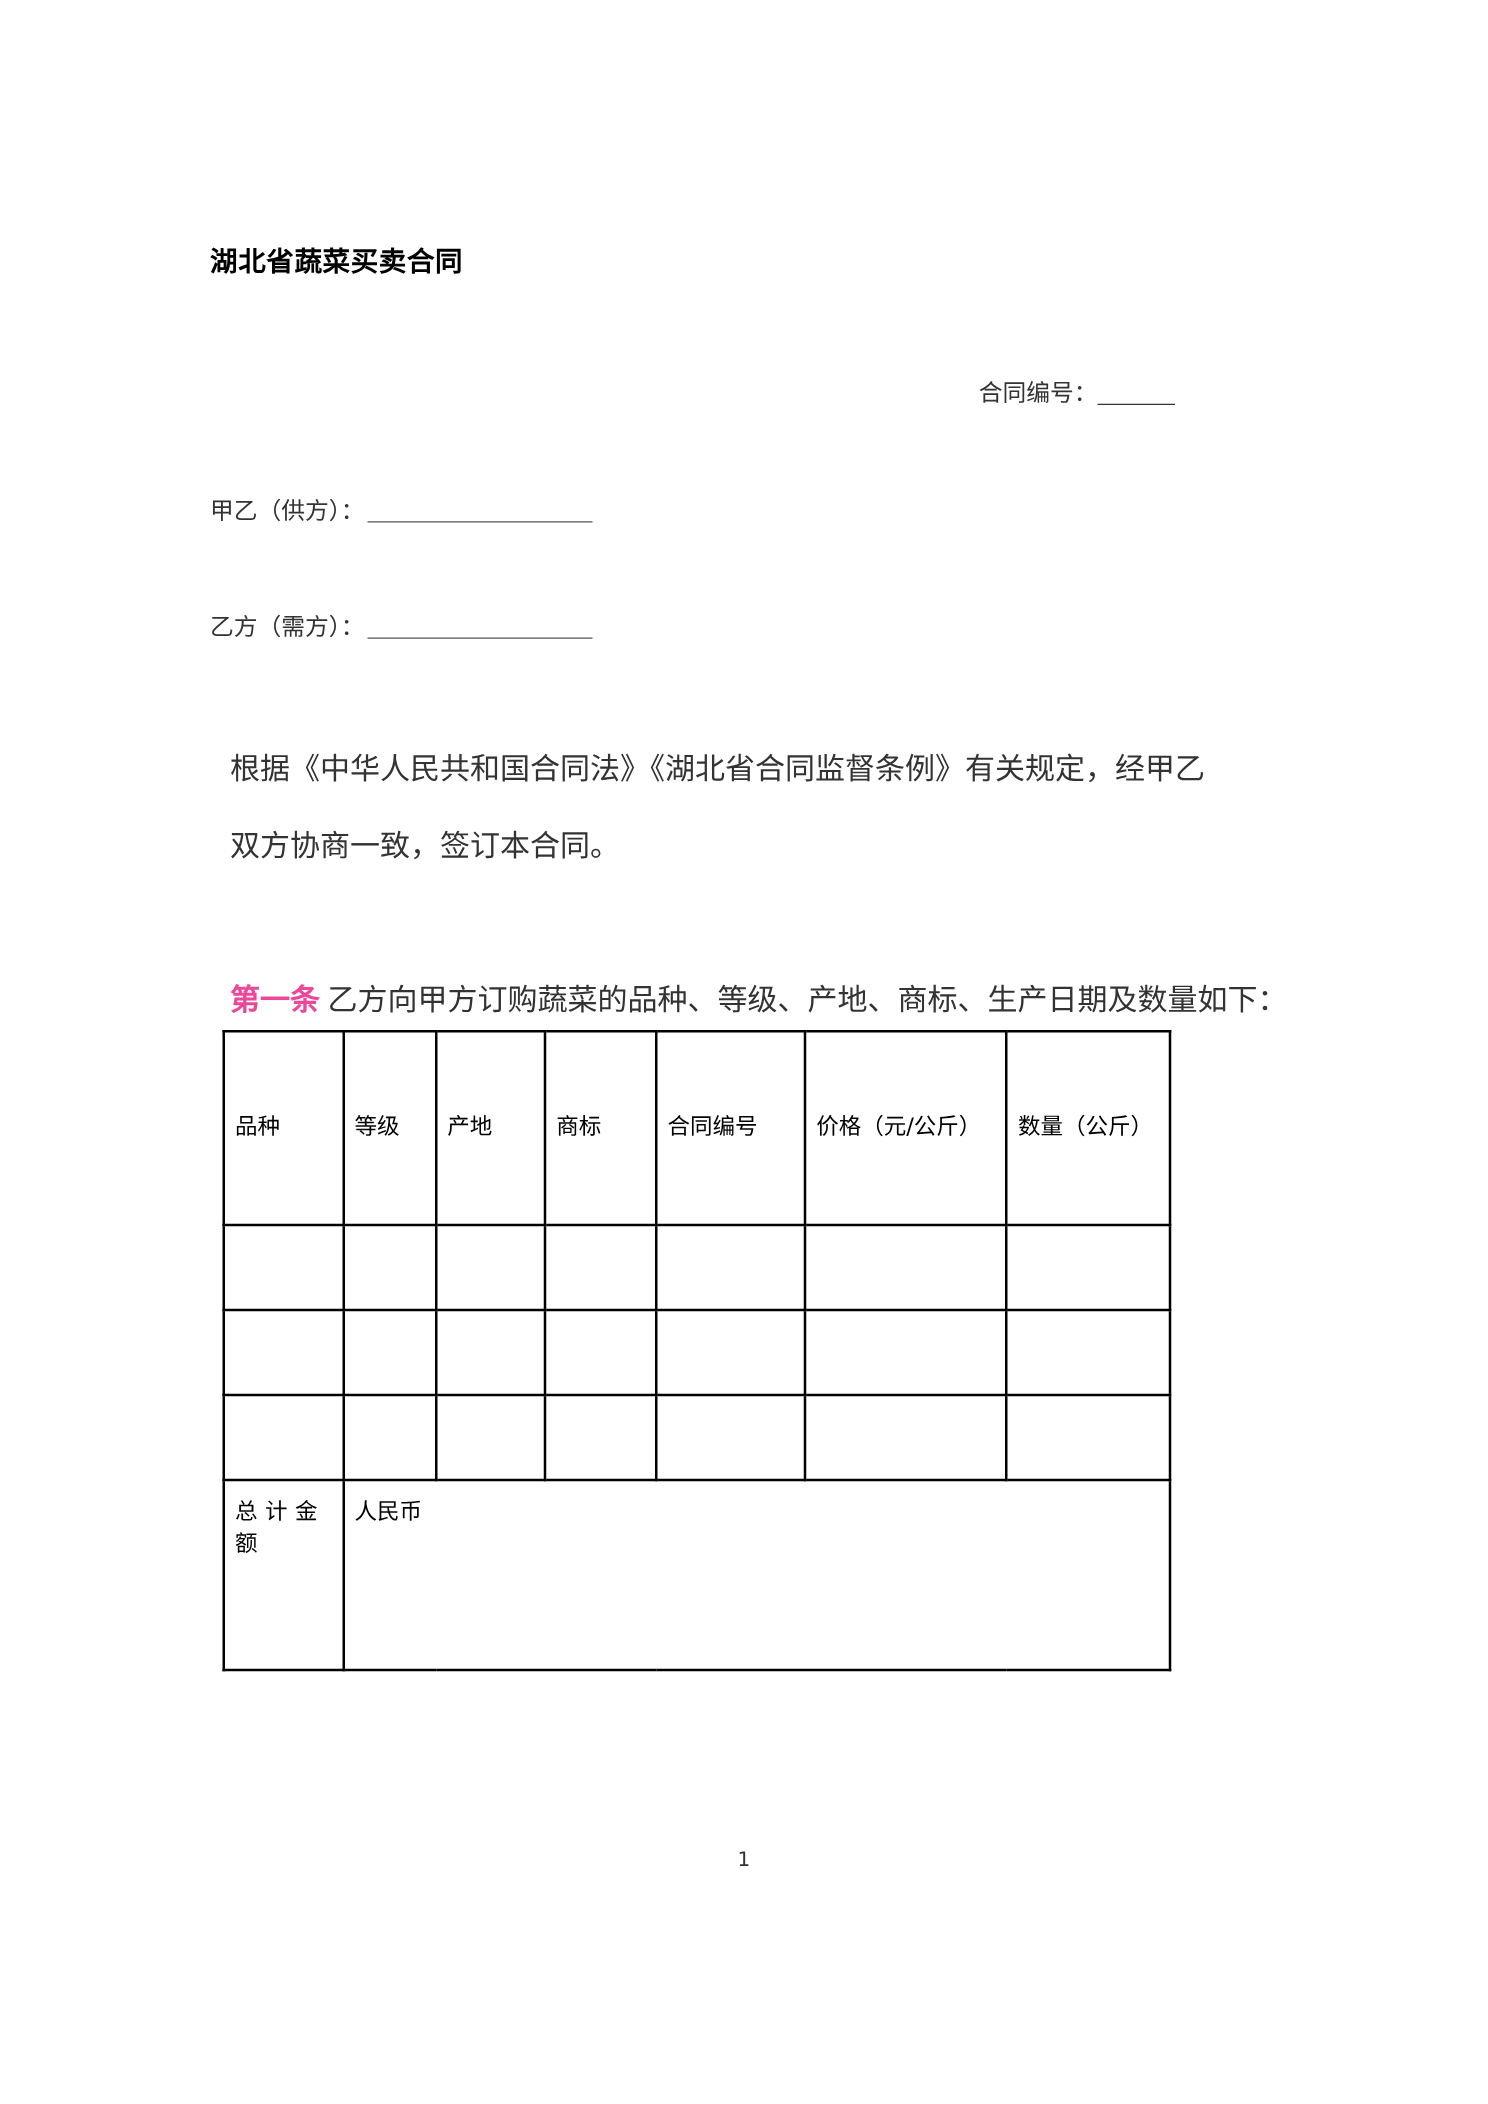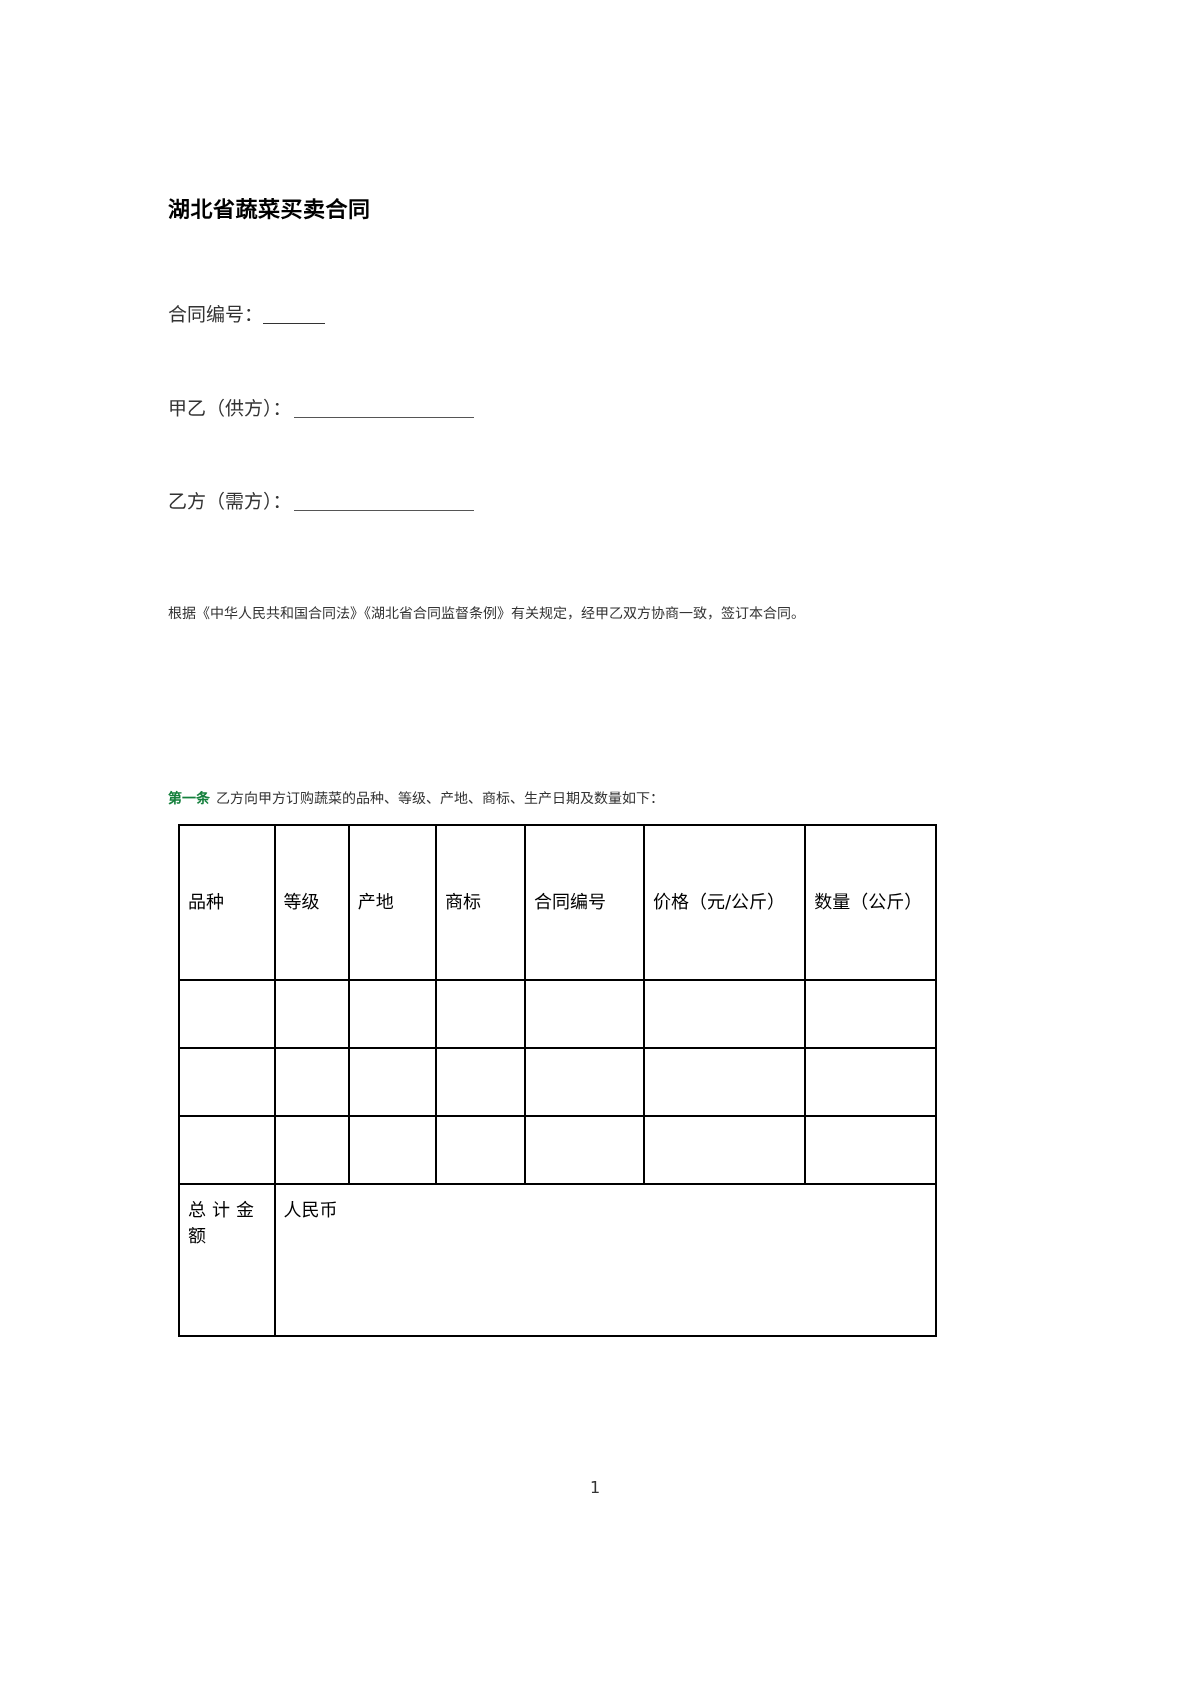--- a/index.html
+++ b/index.html
@@ -45,21 +45,21 @@
     color: #000000;
     white-space: nowrap;
   }
 
   
   .contract-no-row {
     position: absolute;
     left: 0;
     top: 299px;
     width: 772px;
-    text-align: left;
+    text-align: right;
     font-size: 19px;
     color: #333333;
     white-space: nowrap;
   }
   .blank-short {
     display: inline-block;
     width: 62px;
     border-bottom: 1.5px solid #333333;
     vertical-align: -3px;
   }
@@ -78,32 +78,32 @@
     display: inline-block;
     width: 180px;
     border-bottom: 1.5px solid #555555;
     vertical-align: -3px;
     margin-left: 2px;
   }
 
   
   .para {
     position: absolute;
-    left: 0;
+    left: 16px;
     width: 780px;
-    font-size: 14px;
-    line-height: 78px;
+    font-size: 24px;
+    line-height: 62px;
     color: #333333;
     text-align: justify;
   }
   .para.p-basis { top: 560px; }
   .para.p-article1 { top: 745px; width: 790px; white-space: nowrap; }
   .article-label {
     font-weight: bold;
-    color: #15803d;
+    color: #ec4899;
     margin-right: 6px;
   }
 
   
   .goods-table {
     position: absolute;
     left: 10px;
     top: 824px;
     border-collapse: collapse;
     table-layout: fixed;

